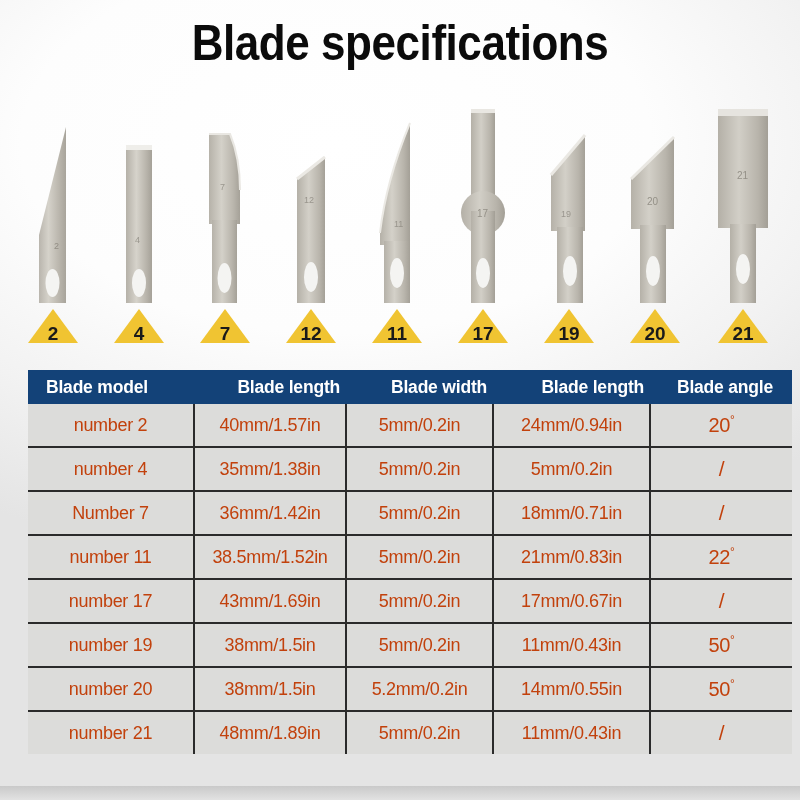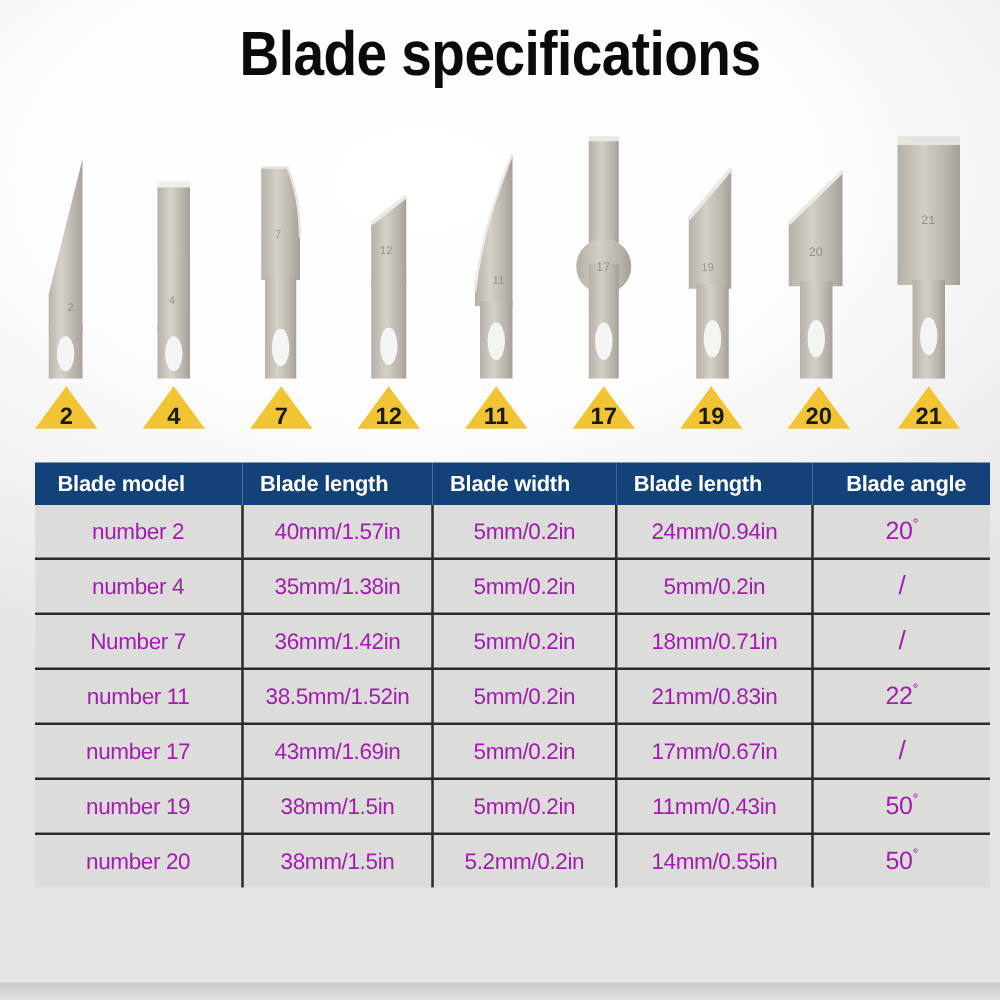--- a/index.html
+++ b/index.html
@@ -77,28 +77,28 @@
     font-weight:bold;
     font-size:17.5px;
     height:34px;
     padding:0 6px;
     text-align:center;
     border:none;
     white-space:nowrap;
     letter-spacing:-0.2px;
   }
   thead th:first-child{text-align:left;padding-left:18px;}
-  thead th.h-len1,thead th.h-wid,thead th.h-len2{text-align:left;padding-left:14px;}
+  thead th.h-len1,thead th.h-wid,thead th.h-len2{text-align:right;padding-left:14px;}
   thead th.h-ang{text-align:center;padding-left:14px;}
   tbody td{
     background:#dcdcda;
     height:40px;
     font-family:"Liberation Sans", sans-serif;
     font-size:18px;
-    color:#a21caf;
+    color:#c2410c;
     text-align:center;
     border-bottom:2px solid #2b2b2b;
     border-right:2px solid #2b2b2b;
     letter-spacing:-0.3px;
     white-space:nowrap;
   }
   tbody tr:last-child td{border-bottom:none;}
   tbody td.c-angle{border-right:none;font-size:20px;}
   tbody td.c-model{border-right:2px solid #2b2b2b;}
   .deg{
@@ -429,19 +429,26 @@
           <td>11mm/0.43in</td>
           <td class="c-angle"><span class="deg"><span>50</span><sup>°</sup></span><span class="slash"></span></td>
         </tr>
         <tr>
           <td class="c-model">number 20</td>
           <td>38mm/1.5in</td>
           <td>5.2mm/0.2in</td>
           <td>14mm/0.55in</td>
           <td class="c-angle"><span class="deg"><span>50</span><sup>°</sup></span><span class="slash"></span></td>
         </tr>
+        <tr>
+          <td class="c-model">number 21</td>
+          <td>48mm/1.89in</td>
+          <td>5mm/0.2in</td>
+          <td>11mm/0.43in</td>
+          <td class="c-angle"><span class="deg"><span></span><sup></sup></span><span class="slash">/</span></td>
+        </tr>
       </tbody>
     </table>
   </div>
 
   <div id="bottom-fade"></div>
 
 </div>
 
 </body></html>

